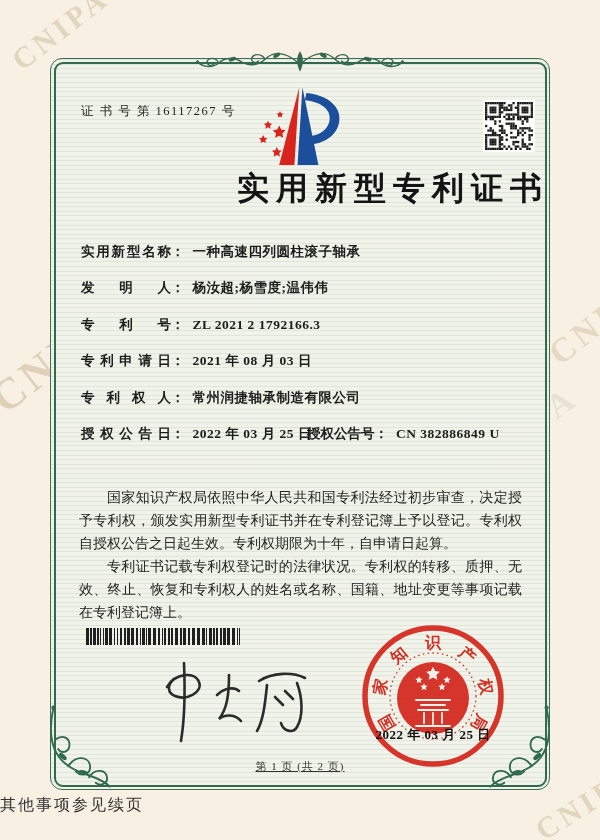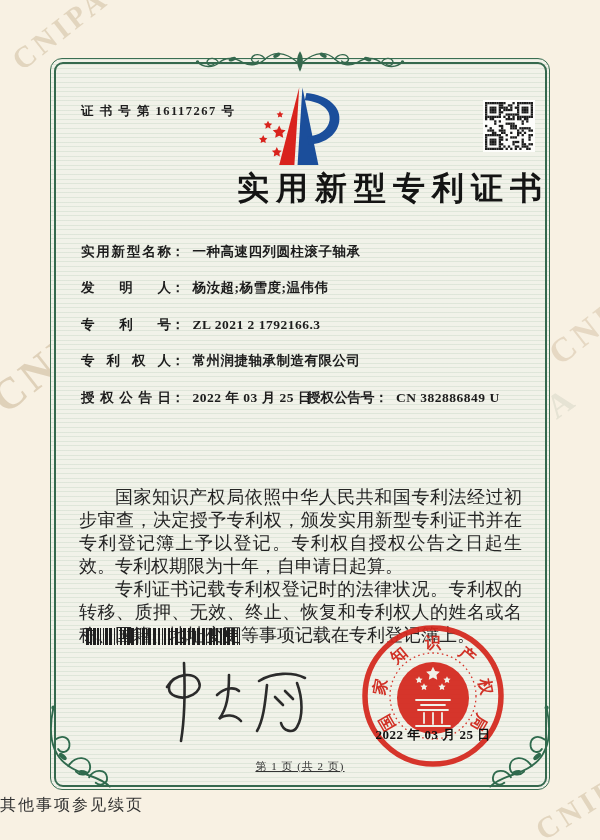--- a/index.html
+++ b/index.html
@@ -19,32 +19,32 @@
   
   .frame{position:absolute;left:50px;top:58px;width:498px;height:730px;
     border:1.5px solid #3a6e52;border-radius:12px;
     background:repeating-linear-gradient(180deg,rgba(125,165,135,.16) 0 1px,rgba(125,165,135,0) 1px 4.6px),#f1f2e9;}
   .frame::before{content:"";position:absolute;inset:2.5px;border:2.5px solid #35694e;border-radius:9px;pointer-events:none;}
   .top-ornament{position:absolute;left:50%;top:-12px;transform:translateX(-50%);width:232px;height:30px;}
   .corner{position:absolute;width:94px;height:94px;bottom:-7px;}
   .corner-left{left:-7px;}
   .corner-right{right:-7px;transform:scaleX(-1);}
   
-  .cert-no{position:absolute;left:30px;top:44px;font-size:12.5px;font-weight:700;letter-spacing:1.5px;color:#1e1e1e;}
+  .cert-no{position:absolute;left:30px;top:44px;font-size:12.5px;font-weight:400;letter-spacing:1.5px;color:#1e1e1e;}
   .logo{position:absolute;left:193px;top:26px;width:112px;height:85px;}
   .qr{position:absolute;left:432px;top:41px;width:48px;height:48px;background:#fdfdfb;padding:2px;}
   .title{position:absolute;left:0;right:0;top:108px;margin:0;text-align:right;
     font-size:32px;font-weight:700;letter-spacing:7px;color:#141414;}
   .fields{position:absolute;left:30px;top:183px;width:445px;font-size:13.5px;font-weight:600;color:#1c1c1c;}
   .frow{position:relative;height:36.4px;line-height:20px;}
   .flabel{display:inline-block;width:90px;text-align:justify;text-align-last:justify;vertical-align:top;}
   .colon{margin-right:8px;}
   .fvalue{letter-spacing:.5px;}
   .col2{position:absolute;left:226px;top:0;}
-  .paras{position:absolute;left:28px;top:427px;width:443px;font-size:18px;line-height:23px;
+  .paras{position:absolute;left:28px;top:427px;width:443px;font-size:14px;line-height:23px;
     text-align:justify;color:#242424;}
   .paras p{margin:0;text-indent:2em;}
   .barcode{position:absolute;left:35px;top:569px;width:156px;height:17px;}
   .signer{position:absolute;left:38px;top:616px;font-size:14.5px;font-weight:700;letter-spacing:3px;line-height:26px;color:#1a1a1a;}
   .signature{position:absolute;left:102px;top:598px;width:172px;height:90px;}
   .seal{position:absolute;left:307px;top:562px;width:150px;height:150px;}
   .seal svg{position:absolute;inset:0;opacity:.93;}
   .seal-date{position:absolute;left:0;right:0;top:105px;text-align:center;font-size:13px;font-weight:600;
     letter-spacing:.5px;color:#111;}
   .page-footer{position:absolute;left:0;right:0;top:700px;text-align:center;font-size:11px;color:#333;letter-spacing:1px;text-decoration:underline;}
@@ -348,20 +348,23 @@
       <div class="frow">
         <span class="flabel">实用新型名称</span><span class="colon">：</span><span class="fvalue">一种高速四列圆柱滚子轴承</span>
       </div>
       <div class="frow">
         <span class="flabel">发明人</span><span class="colon">：</span><span class="fvalue">杨汝超;杨雪度;温伟伟</span>
       </div>
       <div class="frow">
         <span class="flabel">专利号</span><span class="colon">：</span><span class="fvalue">ZL 2021 2 1792166.3</span>
       </div>
       <div class="frow">
+        <span class="flabel">专利申请日</span><span class="colon">：</span><span class="fvalue">2021 年 08 月 03 日</span>
+      </div>
+      <div class="frow">
         <span class="flabel">专利权人</span><span class="colon">：</span><span class="fvalue">常州润捷轴承制造有限公司</span>
       </div>
       <div class="frow">
         <span class="flabel">授权公告日</span><span class="colon">：</span><span class="fvalue">2022 年 03 月 25 日</span>
         <span class="col2">
           <span>授权公告号</span><span class="colon">：</span><span class="fvalue">CN 382886849 U</span>
         </span>
       </div>
     </div>
 

